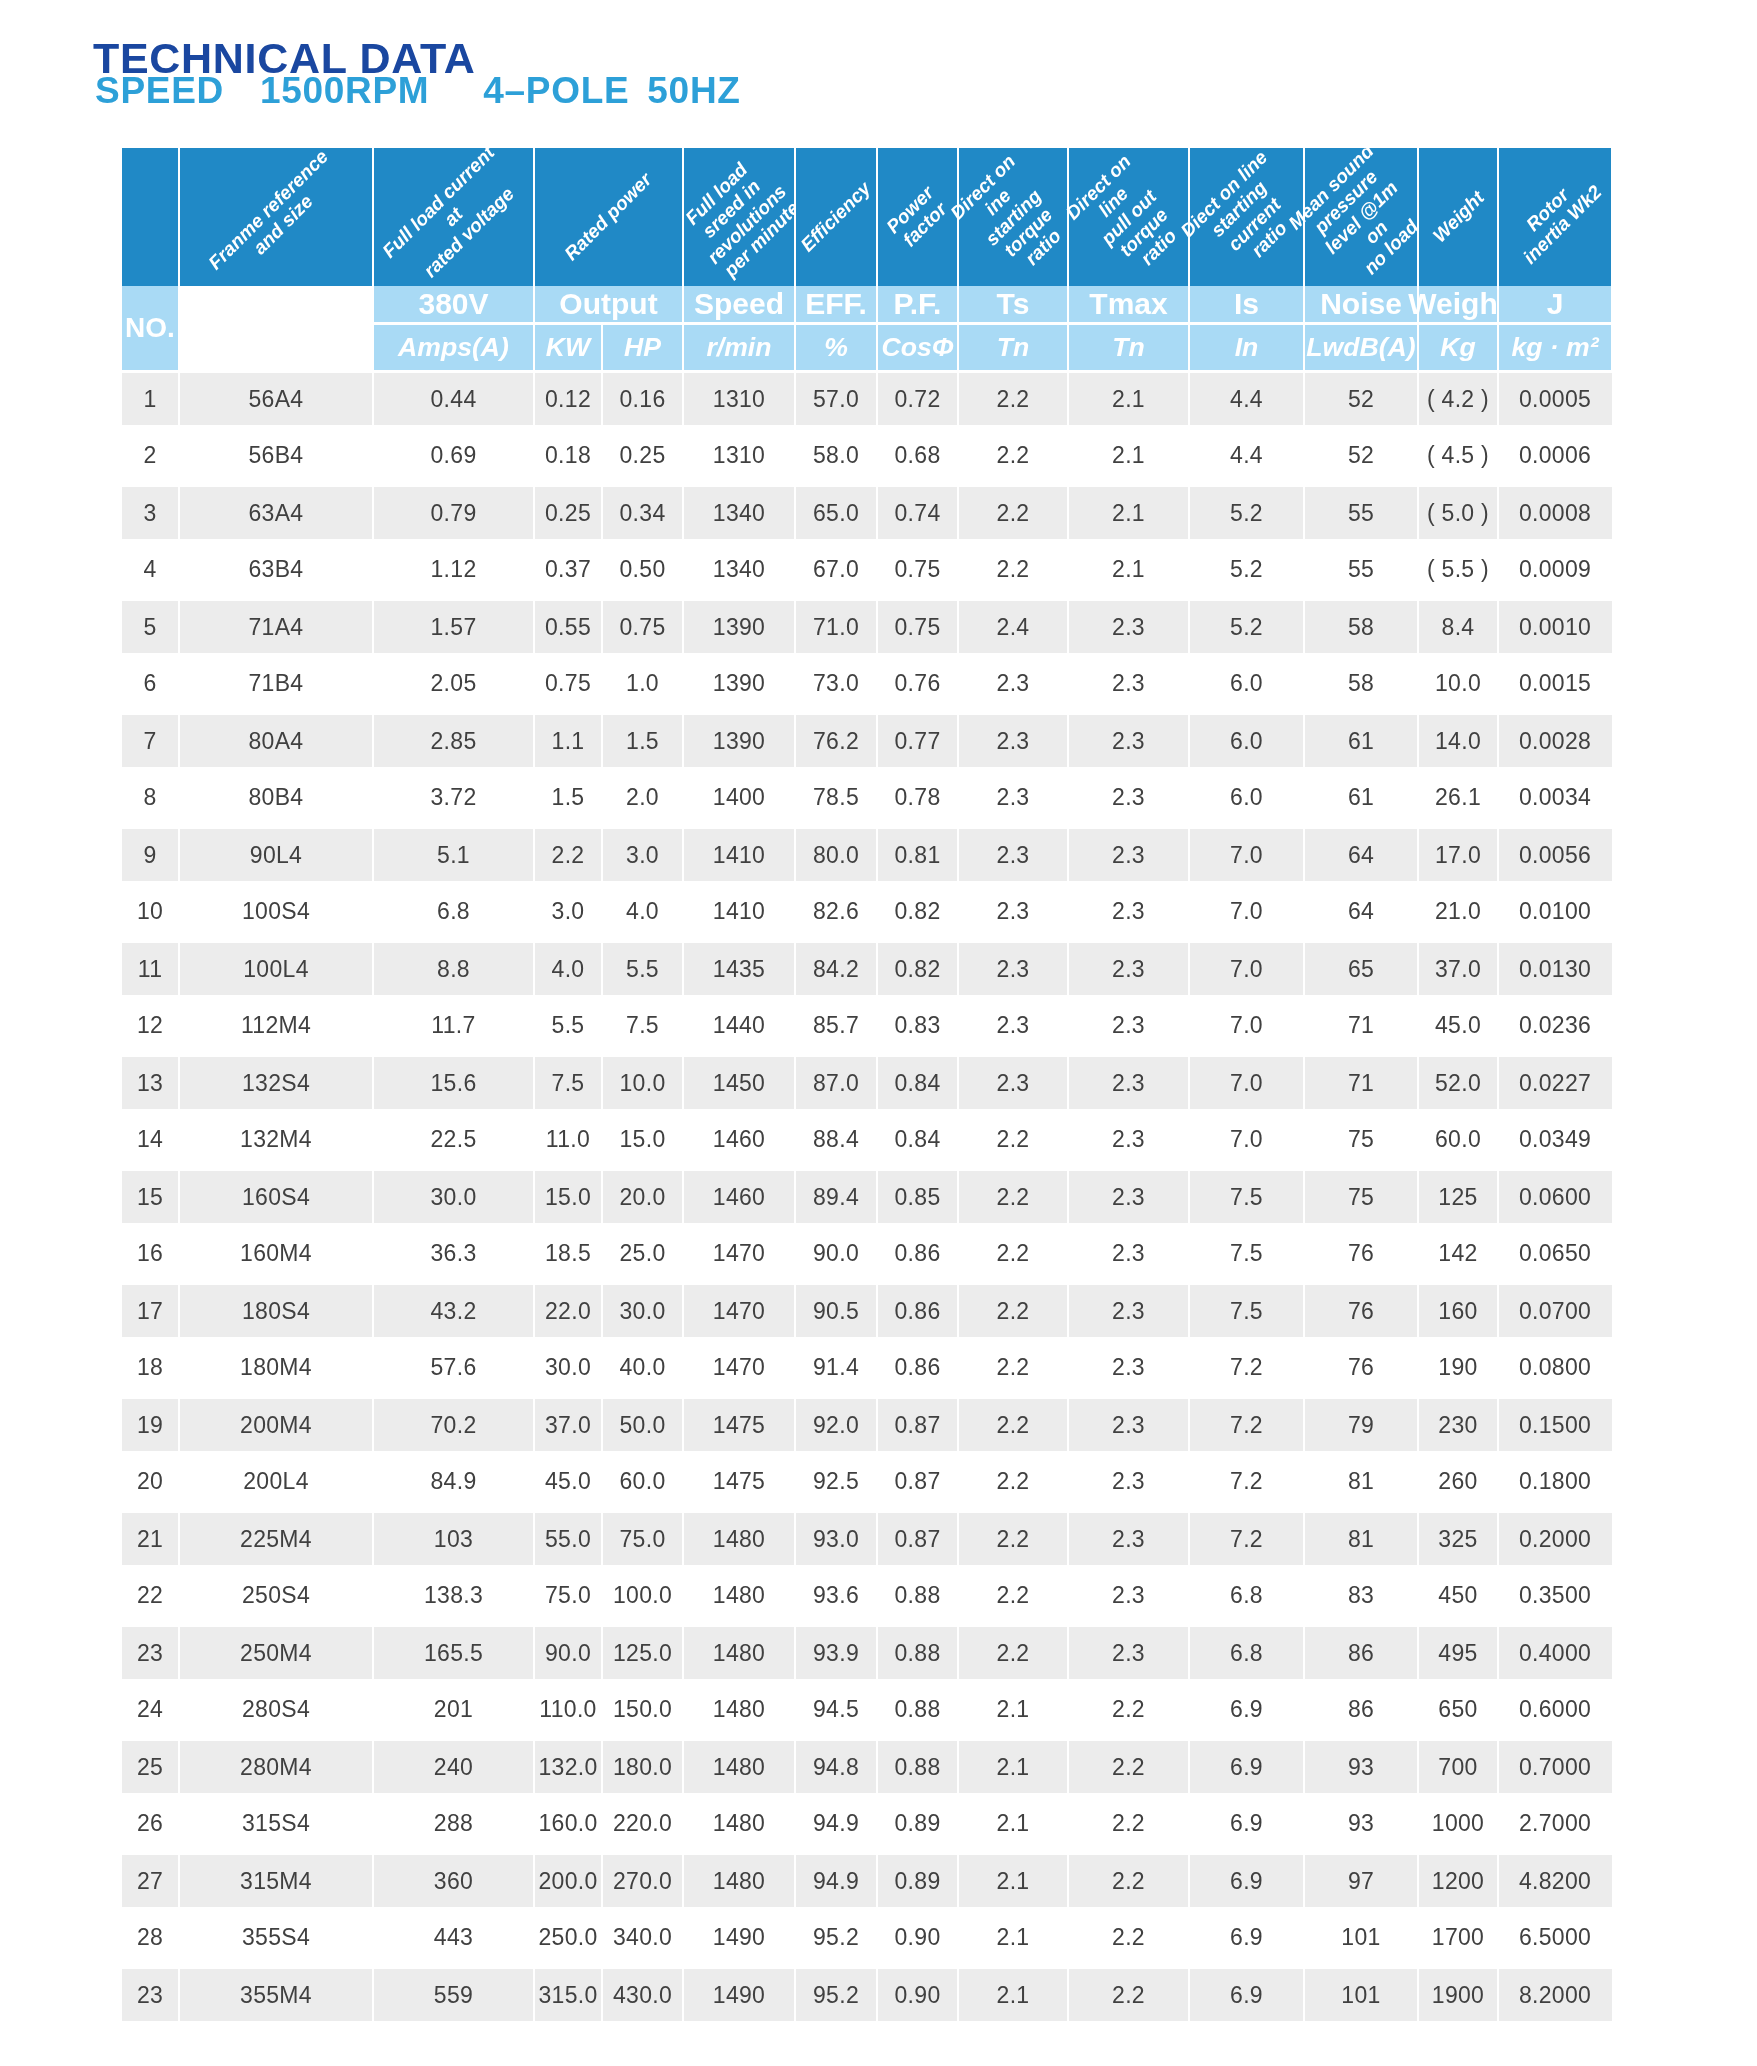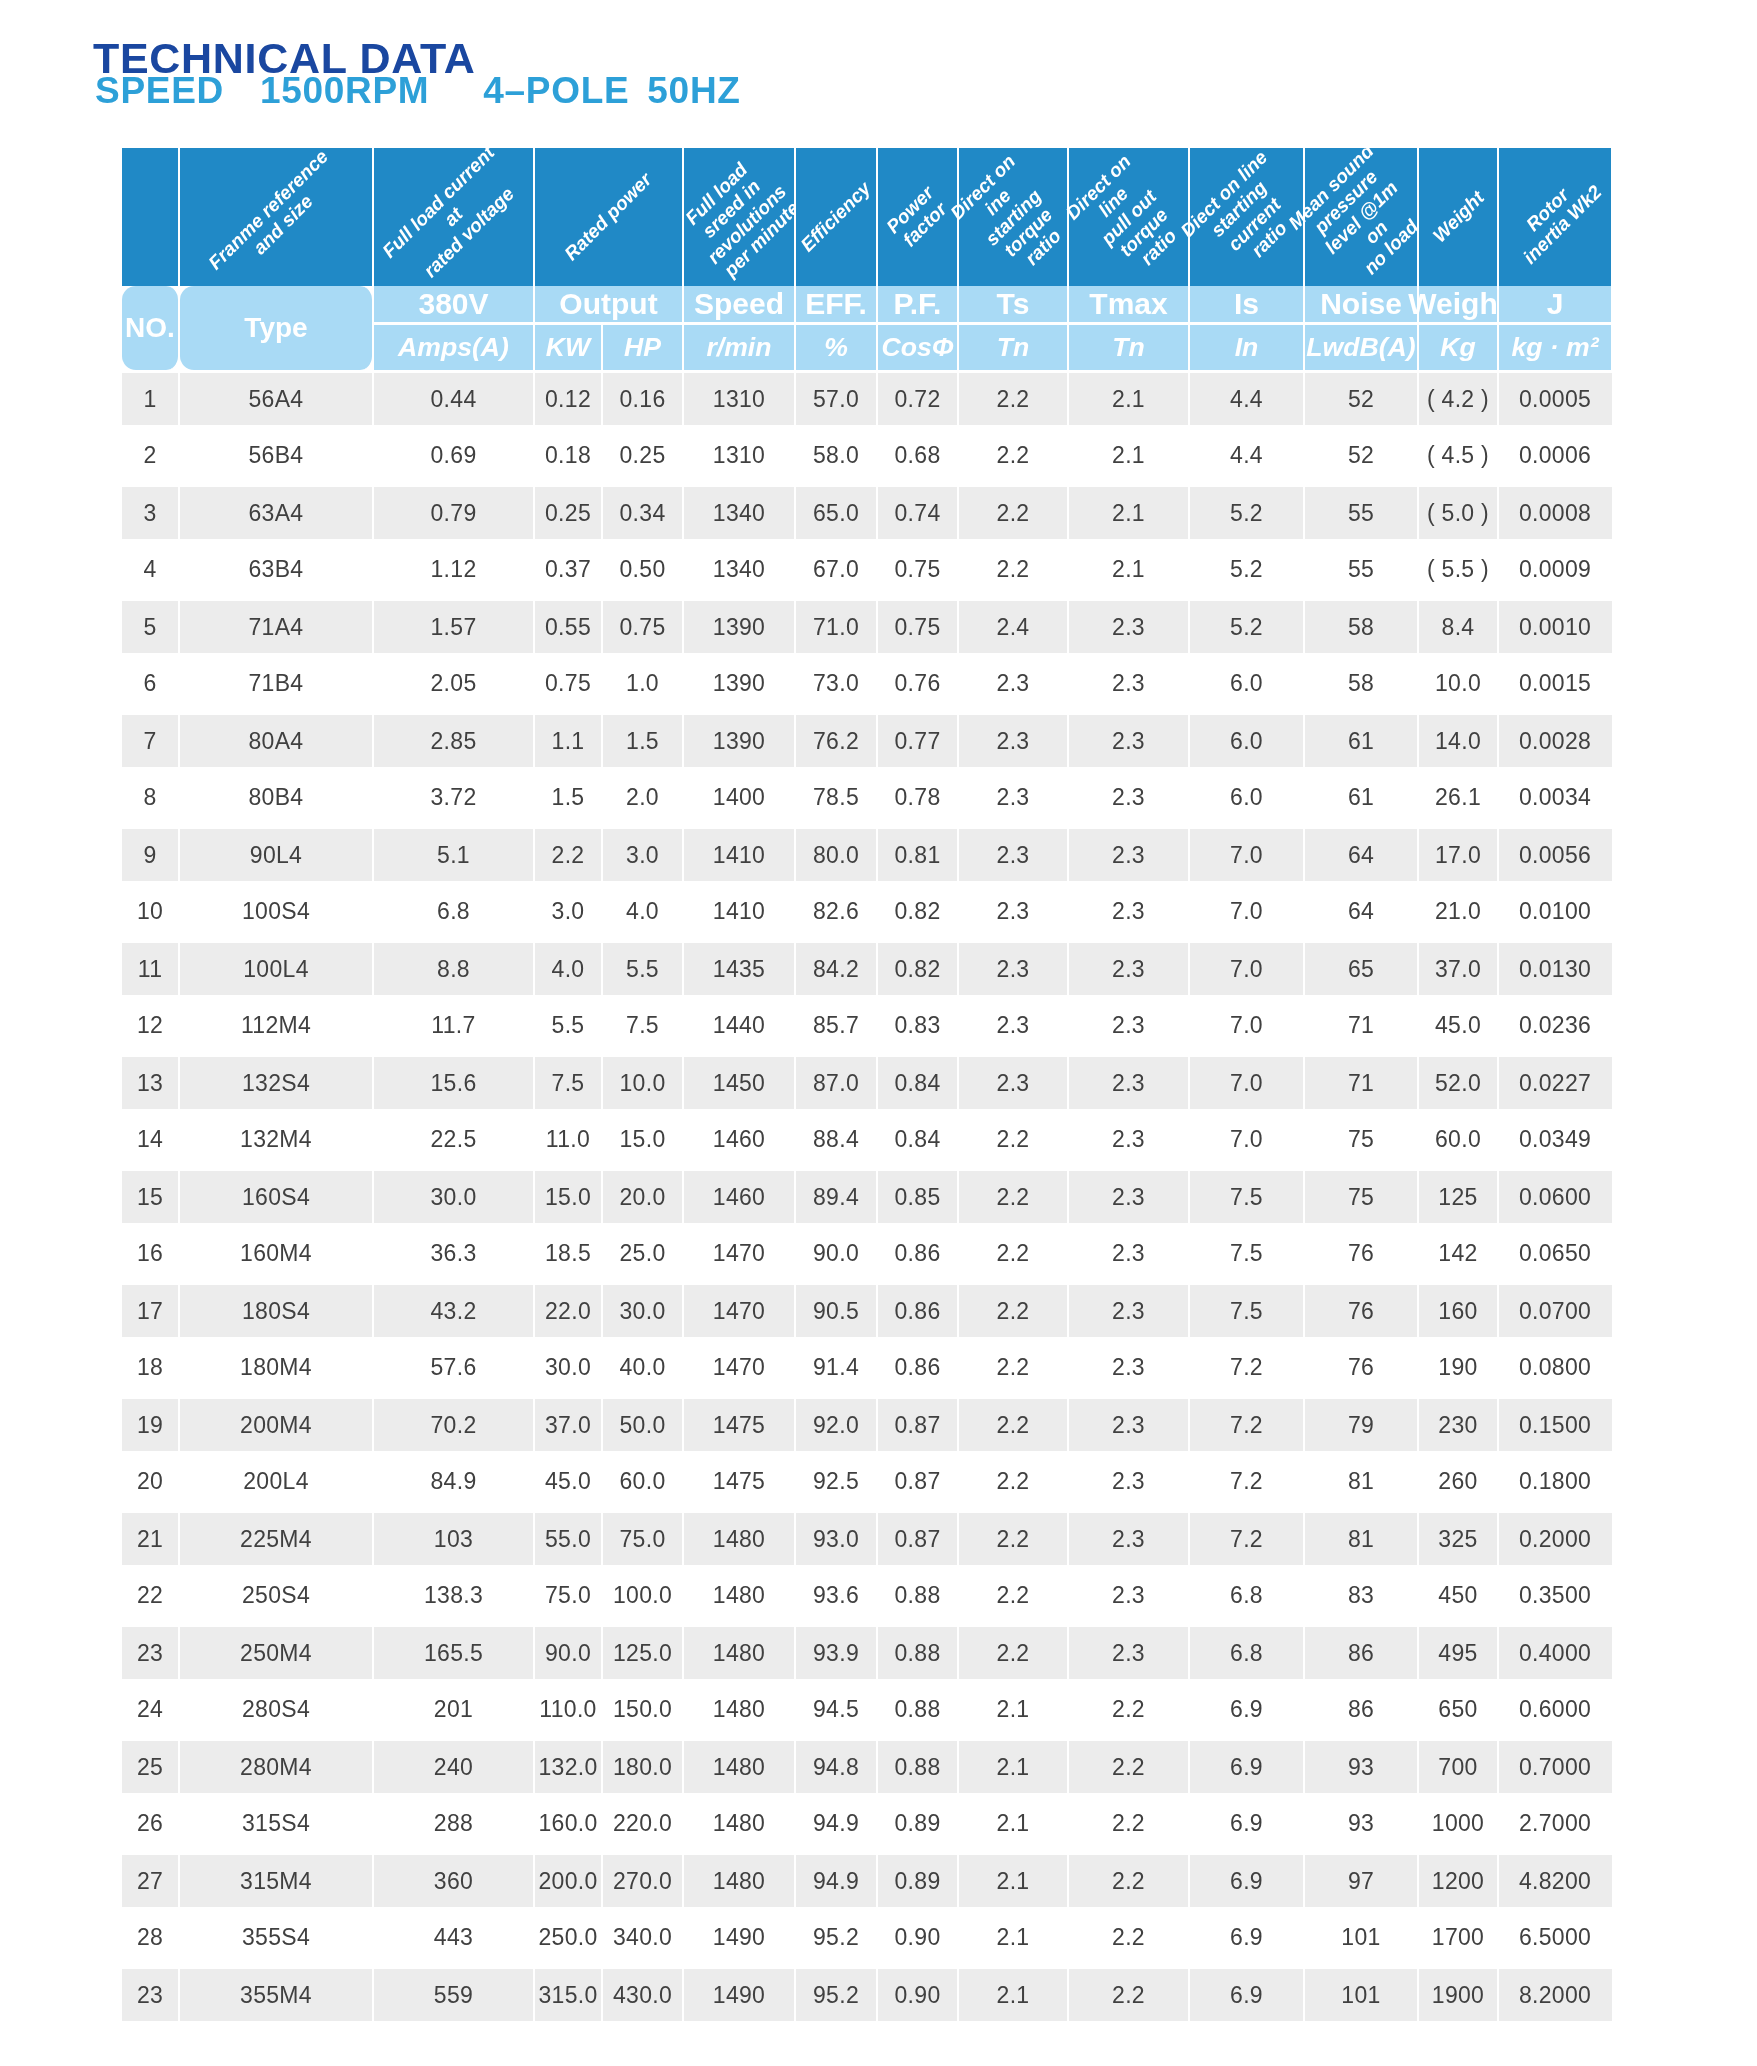--- a/index.html
+++ b/index.html
@@ -52,21 +52,21 @@
   }
   .hcell{
     background:#a9daf5;color:#ffffff;font-weight:bold;
     display:flex;align-items:center;justify-content:center;
     border-right:2.1px solid #ffffff;box-sizing:border-box;
     font-size:30px;
   }
   .hcell.last{border-right:none;}
   .hcell.g{border-bottom:3.5px solid #ffffff;}
   .hcell.u{font-size:26.6px;font-style:italic;}
-  .hcell.merge{font-size:28px;border-radius:14px;}
+  .hcell.merge{font-size:28px;}
   
   .tbody{width:1490px;}
   .trow{
     display:grid;grid-template-columns:var(--cols);
     height:57px;box-sizing:border-box;
   }
   .trow.odd{
     background:#ececec;
     border-top:3.5px solid #ffffff;border-bottom:2.8px solid #ffffff;
   }
@@ -161,21 +161,20 @@
       </div>
     <div class="rcell" style="grid-column:14">
         <div class="rwrap">
           <span class="rlabel">Rotor inertia Wk2</span>
         </div>
       </div>
   </div>
 
   <div class="subhead">
     <div class="hcell merge" style="grid-column:1;grid-row:1/3">NO.</div>
-    <div class="hcell merge" style="grid-column:2;grid-row:1/3">Type</div>
     <div class="hcell g" style="grid-column:3;grid-row:1">380V</div>
     <div class="hcell g" style="grid-column:4 / span 2;grid-row:1">Output</div>
     <div class="hcell g" style="grid-column:6;grid-row:1">Speed</div>
     <div class="hcell g" style="grid-column:7;grid-row:1">EFF.</div>
     <div class="hcell g" style="grid-column:8;grid-row:1">P.F.</div>
     <div class="hcell g" style="grid-column:9;grid-row:1">Ts</div>
     <div class="hcell g" style="grid-column:10;grid-row:1">Tmax</div>
     <div class="hcell g" style="grid-column:11;grid-row:1">Is</div>
     <div class="hcell g" style="grid-column:12;grid-row:1">Noise</div>
     <div class="hcell g" style="grid-column:13;grid-row:1">Weight</div>

